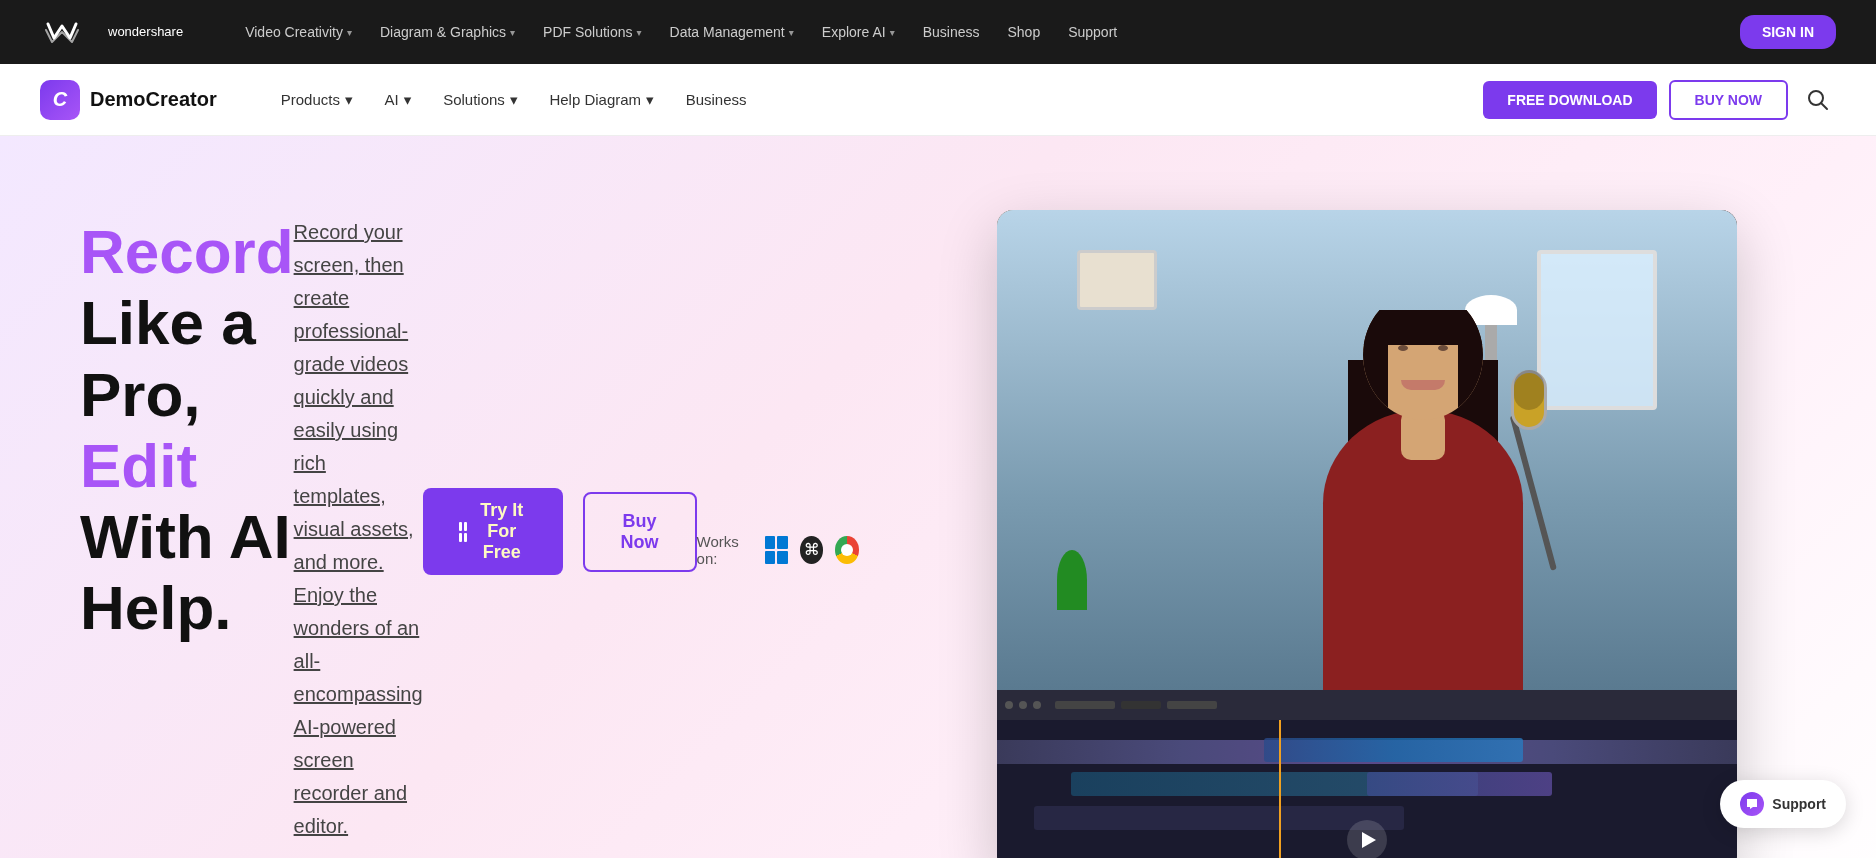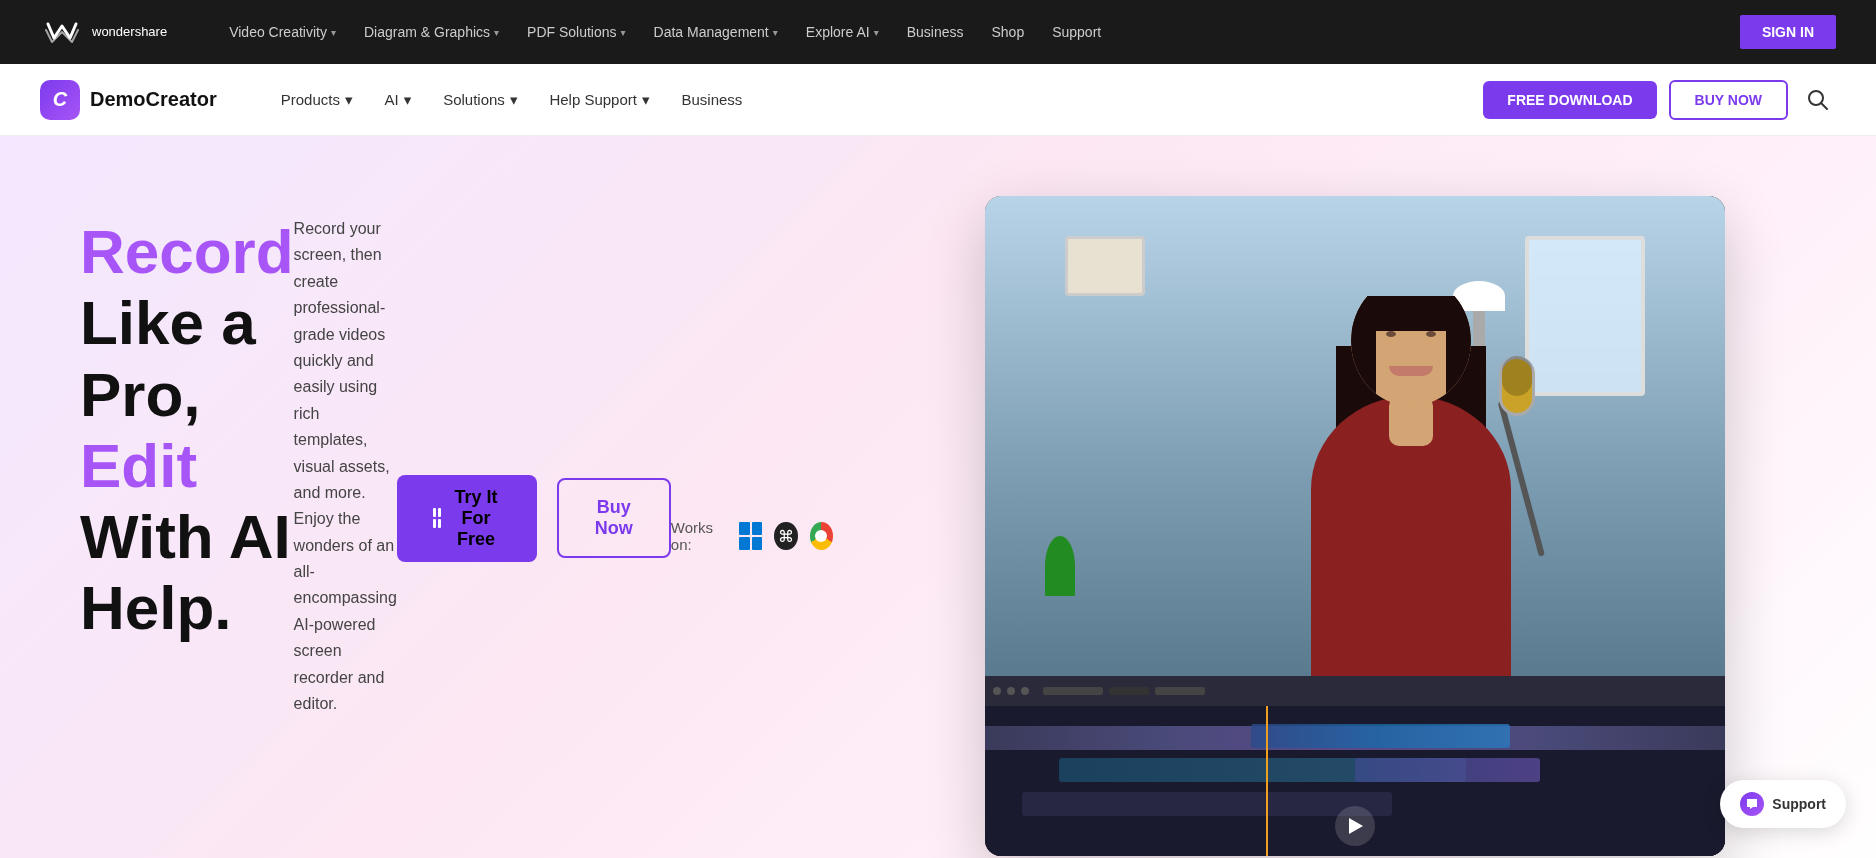--- a/index.html
+++ b/index.html
@@ -10,21 +10,21 @@
       background: #1a1a1a;
       height: 64px;
       display: flex;
       align-items: center;
       padding: 0 40px;
       gap: 0;
     }
     .top-nav-logo {
       display: flex;
       align-items: center;
-      gap: 8px;
+      gap: 24px;
       margin-right: 48px;
     }
     .ws-logo-icon {
       width: 44px;
       height: 44px;
       display: flex;
       flex-direction: column;
       align-items: center;
       justify-content: center;
     }
@@ -57,21 +57,21 @@
       display: flex;
       align-items: center;
       gap: 20px;
     }
     .signin-btn {
       background: #7c3aed;
       color: #fff;
       font-size: 14px;
       font-weight: 600;
       padding: 9px 22px;
-      border-radius: 2px;
+      border-radius: 14px;
       cursor: pointer;
       border: none;
     }
 
     
     .product-nav {
       background: #fff;
       height: 72px;
       display: flex;
       align-items: center;
@@ -182,35 +182,36 @@
       font-size: 62px;
       font-weight: 800;
       line-height: 1.15;
       margin-bottom: 28px;
       color: #111;
     }
     .hero-title .highlight {
       color: #a855f7;
     }
     .hero-desc {
-      font-size: 16px;
+      font-size: 20px;
       color: #444;
       line-height: 1.65;
       margin-bottom: 40px;
       max-width: 620px;
+      text-decoration: underline;
     }
     .hero-buttons {
       display: flex;
       align-items: center;
       gap: 20px;
       margin-bottom: 36px;
     }
     .try-free-btn {
       background: #7c3aed;
-      color: #000000;
+      color: #fef9c3;
       font-size: 18px;
       font-weight: 700;
       padding: 12px 36px;
       border-radius: 8px;
       cursor: pointer;
       border: none;
       display: flex;
       align-items: center;
       gap: 10px;
     }
@@ -433,21 +434,21 @@
     </div>
     <div class="product-nav-item">
       <span>AI</span>
       <span class="chevron">▾</span>
     </div>
     <div class="product-nav-item">
       <span>Solutions</span>
       <span class="chevron">▾</span>
     </div>
     <div class="product-nav-item">
-      <span>Help Support</span>
+      <span>Help Diagram</span>
       <span class="chevron">▾</span>
     </div>
     <div class="product-nav-item">
       <span>Business</span>
     </div>
   </div>
 
   <div class="product-nav-right">
     <button class="free-download-btn">FREE DOWNLOAD</button>
     <button class="buy-now-btn">BUY NOW</button>

